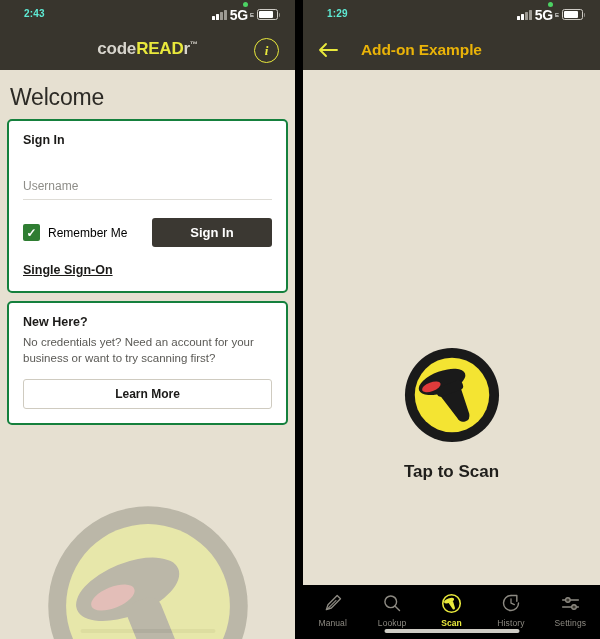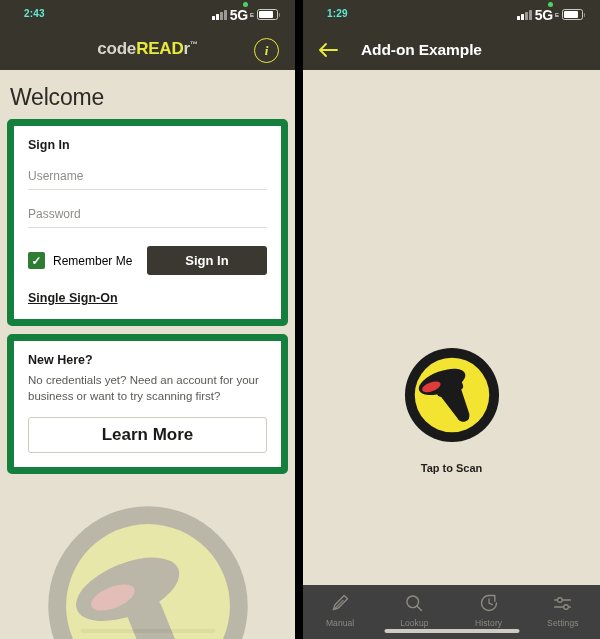--- a/index.html
+++ b/index.html
@@ -66,82 +66,82 @@
     font-family:"Liberation Serif",serif;
     display:flex;align-items:center;justify-content:center;font-weight:bold;
   }
 
   
   .body-left{position:relative;height:569px;background:#e6e0d1;overflow:hidden;}
   .welcome{
     font-size:23px;color:#2c2a25;padding:14px 0 0 10px;font-weight:400;letter-spacing:-.2px;
   }
   .card{
-    background:#ffffff;border:7px solid #15803d;border-radius:5px;
+    background:#ffffff;border:2px solid #15803d;border-radius:5px;
     margin:8px 7px 0 7px;padding:12px 14px 14px 14px;position:relative;z-index:2;
   }
   .card-title{font-size:12.5px;font-weight:bold;color:#1b1a18;margin:0 0 6px 0;}
   .card-sub{font-size:11.5px;color:#5a5955;margin:0;line-height:1.35;}
   .field{
-    margin-top:17px;border-bottom:1px solid #dedcd6;padding-bottom:6px;
+    margin-top:32px;border-bottom:1px solid #dedcd6;padding-bottom:6px;
     font-size:12px;color:#8e8d88;
   }
   .row-actions{display:flex;align-items:center;justify-content:space-between;margin-top:18px;}
   .remember{display:flex;align-items:center;gap:8px;}
   .checkbox{
     width:17px;height:17px;border-radius:2px;background:#2f7d32;
     display:flex;align-items:center;justify-content:center;color:#fff;font-size:12px;font-weight:bold;
   }
   .remember-label{font-size:12px;color:#000000;}
   .btn-primary{
     background:#3b3832;color:#ffffff;border:none;border-radius:3px;
     font-size:13px;font-weight:bold;padding:7px 0;width:120px;text-align:center;
     font-family:"Liberation Sans",sans-serif;cursor:pointer;
   }
   .sso{
     text-align:left;margin-top:16px;font-size:12.5px;font-weight:bold;color:#1b1a18;
     text-decoration:underline;cursor:pointer;
   }
   .btn-outline{
     display:block;width:100%;margin-top:13px;background:#fff;border:1px solid #cfcbc0;
-    border-radius:3px;font-size:17px;font-weight:bold;color:#1b1a18;padding:7px 0;
+    border-radius:3px;font-size:12px;font-weight:bold;color:#1b1a18;padding:7px 0;
     text-align:center;font-family:"Liberation Sans",sans-serif;cursor:pointer;
   }
 
   
   .watermark{
     position:absolute;left:50%;bottom:-72px;transform:translateX(-50%);
     width:210px;height:210px;z-index:1;opacity:.95;
   }
 
   
   .nav-header{
     height:40px;background:#38352d;position:relative;display:flex;align-items:center;
   }
   .back-arrow{
     position:absolute;left:15px;top:50%;transform:translateY(-50%);
     width:20px;height:20px;color:#e9e93c;display:flex;align-items:center;justify-content:center;
   }
   .nav-title{
     position:absolute;left:58px;top:50%;transform:translateY(-50%);
-    font-size:15.5px;font-weight:bold;color:#ffffff;letter-spacing:-.1px;
+    font-size:15.5px;font-weight:bold;color:#eab308;letter-spacing:-.1px;
   }
   .scan-body{
     position:relative;height:515px;background:#e6e0d1;
   }
   .scan-center{
     position:absolute;left:0;right:0;top:276px;text-align:center;
   }
   .scan-circle{width:98px;height:98px;margin:0 auto;}
   .scan-label{
-    margin-top:14px;font-size:11px;font-weight:bold;color:#1f1e1b;
+    margin-top:14px;font-size:17px;font-weight:bold;color:#1f1e1b;
   }
 
   .tabbar{
-    height:54px;background:#404040;display:flex;align-items:flex-start;
+    height:54px;background:#000000;display:flex;align-items:flex-start;
     padding-top:7px;box-sizing:border-box;
   }
   .tab{
     flex:1;display:flex;flex-direction:column;align-items:center;gap:4px;cursor:pointer;
   }
   .tab .ic{width:22px;height:22px;display:flex;align-items:center;justify-content:center;}
   .tab .lb{font-size:8.5px;color:#8d8a82;letter-spacing:.1px;}
   .tab.active .lb{color:#e9e93c;font-weight:bold;}
 
   .home-ind{
@@ -194,21 +194,20 @@
           <ellipse cx="72" cy="80" rx="22" ry="10" fill="#e3bdb7"></ellipse>
         </g>
       </svg>
 
       <div class="welcome">Welcome</div>
 
       <div class="card">
         <div class="card-title">Sign In</div>
 
         <div class="field">Username</div>
-        <div class="field">Password</div>
 
         <div class="row-actions">
           <div class="remember">
             <div class="checkbox">✓</div>
             <div class="remember-label">Remember Me</div>
           </div>
           <button class="btn-primary">Sign In</button>
         </div>
 
         <div class="sso">Single Sign-On</div>
@@ -285,20 +284,32 @@
       <div class="tab">
         <div class="ic">
           <svg width="20" height="20" viewBox="0 0 24 24">
             <circle cx="10.5" cy="10.5" r="7" fill="none" stroke="#8d8a82" stroke-width="1.7"></circle>
             <path d="M15.8 15.8 L21 21" stroke="#8d8a82" stroke-width="1.7" stroke-linecap="round"></path>
           </svg>
         </div>
         <div class="lb">Lookup</div>
       </div>
 
+      <div class="tab active">
+        <div class="ic">
+          <svg width="21" height="21" viewBox="0 0 24 24">
+            <circle cx="12" cy="12" r="10" fill="none" stroke="#e9e93c" stroke-width="1.8"></circle>
+            <g transform="rotate(-20 12 12)">
+              <ellipse cx="10.5" cy="8" rx="6" ry="2.6" fill="#e9e93c"></ellipse>
+              <path d="M9 10 L14.5 10 L14 18 Q13.8 19.5 12.5 19.5 Q11.2 19.5 11 18 Z" fill="#e9e93c"></path>
+            </g>
+          </svg>
+        </div>
+        <div class="lb">Scan</div>
+      </div>
 
       <div class="tab">
         <div class="ic">
           <svg width="20" height="20" viewBox="0 0 24 24">
             <path d="M12 3 a9 9 0 1 0 9 9" fill="none" stroke="#8d8a82" stroke-width="1.7" stroke-linecap="round"></path>
             <path d="M12 3 L19 3 L19 10" fill="none" stroke="#8d8a82" stroke-width="1.7" stroke-linecap="round" stroke-linejoin="round"></path>
             <path d="M12 7 L12 12 L16 14" fill="none" stroke="#8d8a82" stroke-width="1.5" stroke-linecap="round"></path>
           </svg>
         </div>
         <div class="lb">History</div>

